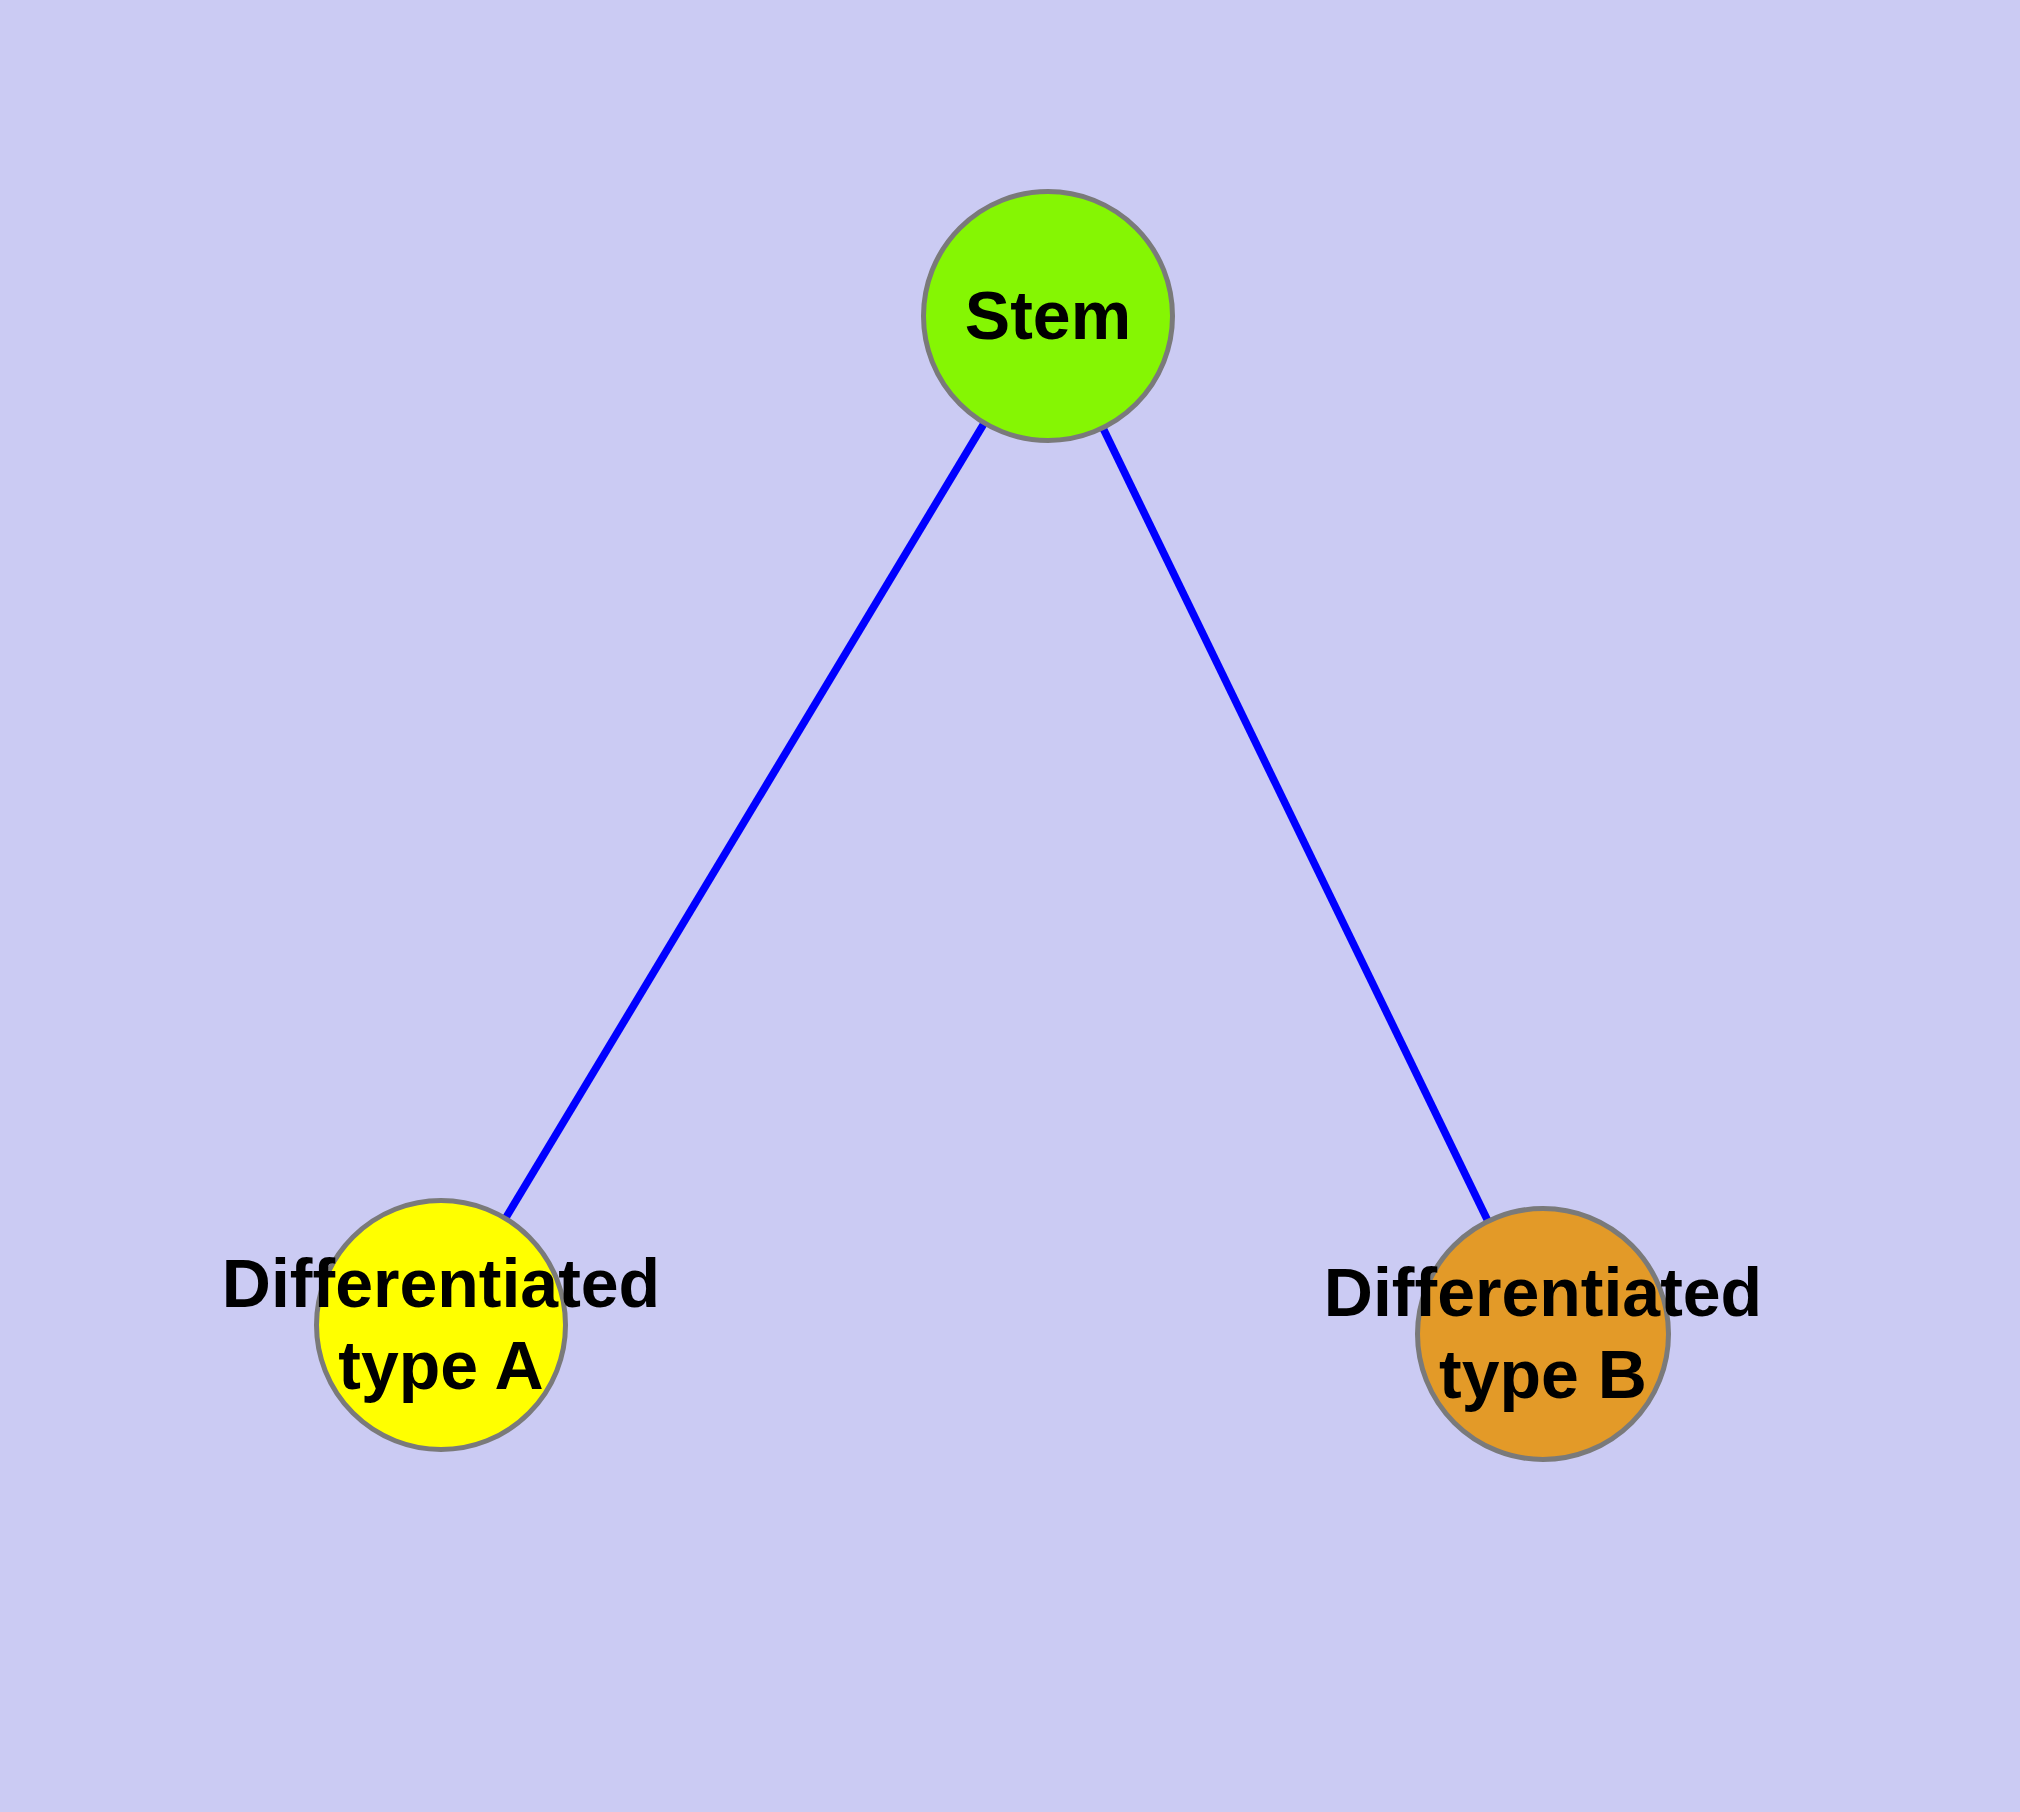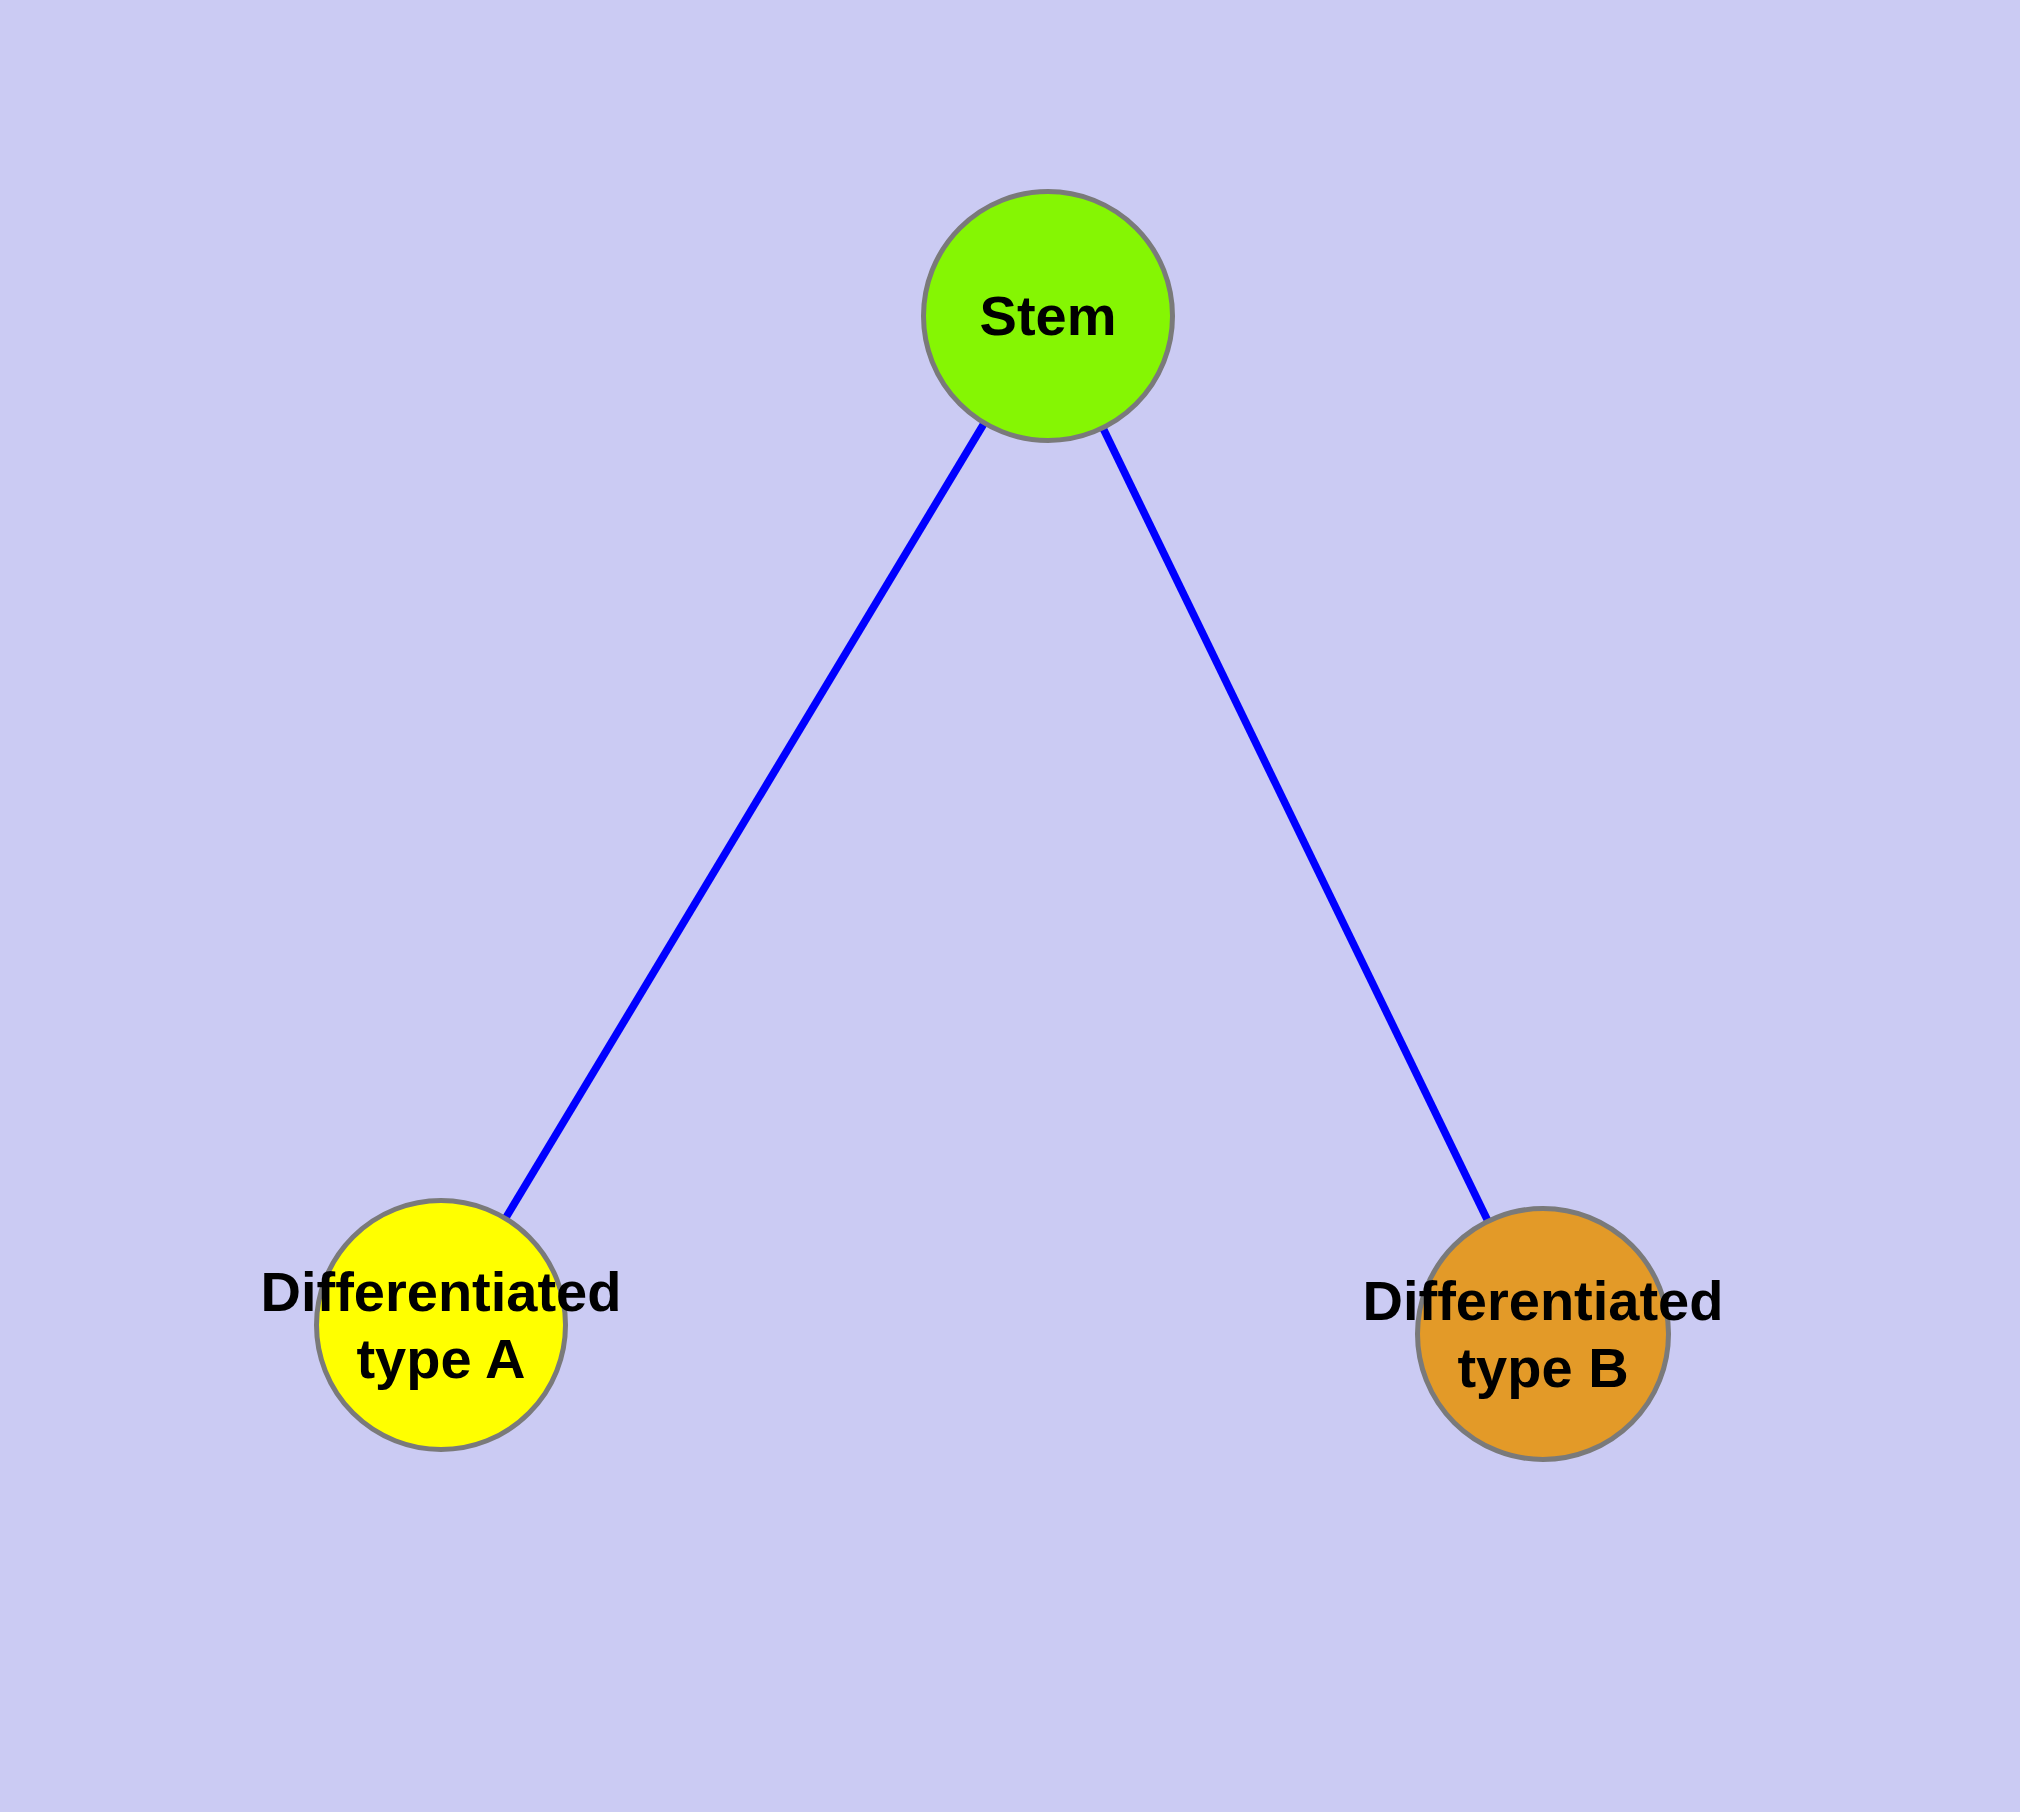--- a/index.html
+++ b/index.html
@@ -30,21 +30,21 @@
   .node .label {
     position: absolute;
     left: 50%;
     top: 50%;
     transform: translate(-50%, -50%);
     width: max-content;
     text-align: center;
     white-space: pre-line;
     color: #000000;
     font-weight: bold;
-    font-size: 56px;
+    font-size: 68px;
     line-height: 1.2;
     font-family: "Liberation Sans", sans-serif;
   }
 </style>
 </head>
 <body>
 
 <div class="canvas" style="background: rgb(203, 203, 243);">
 
   <svg class="edges" viewBox="0 0 2384 2138">

